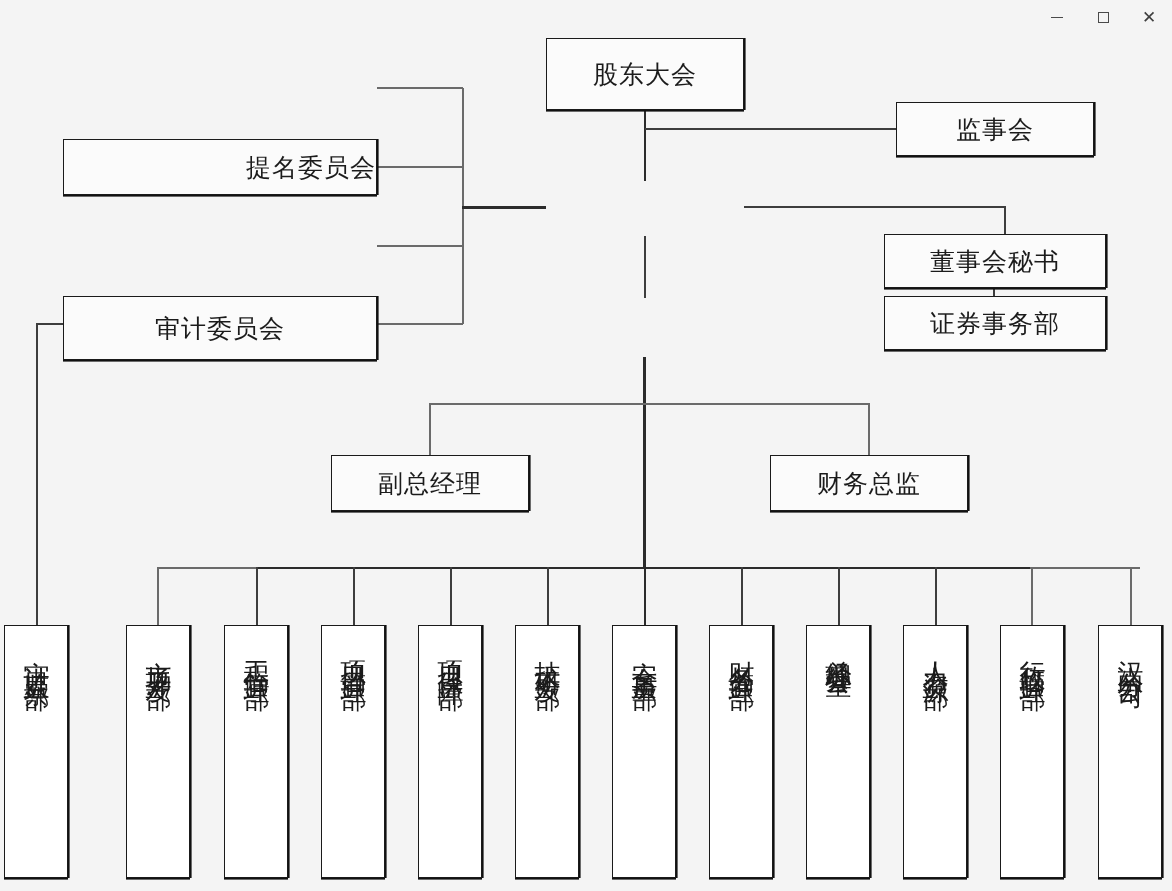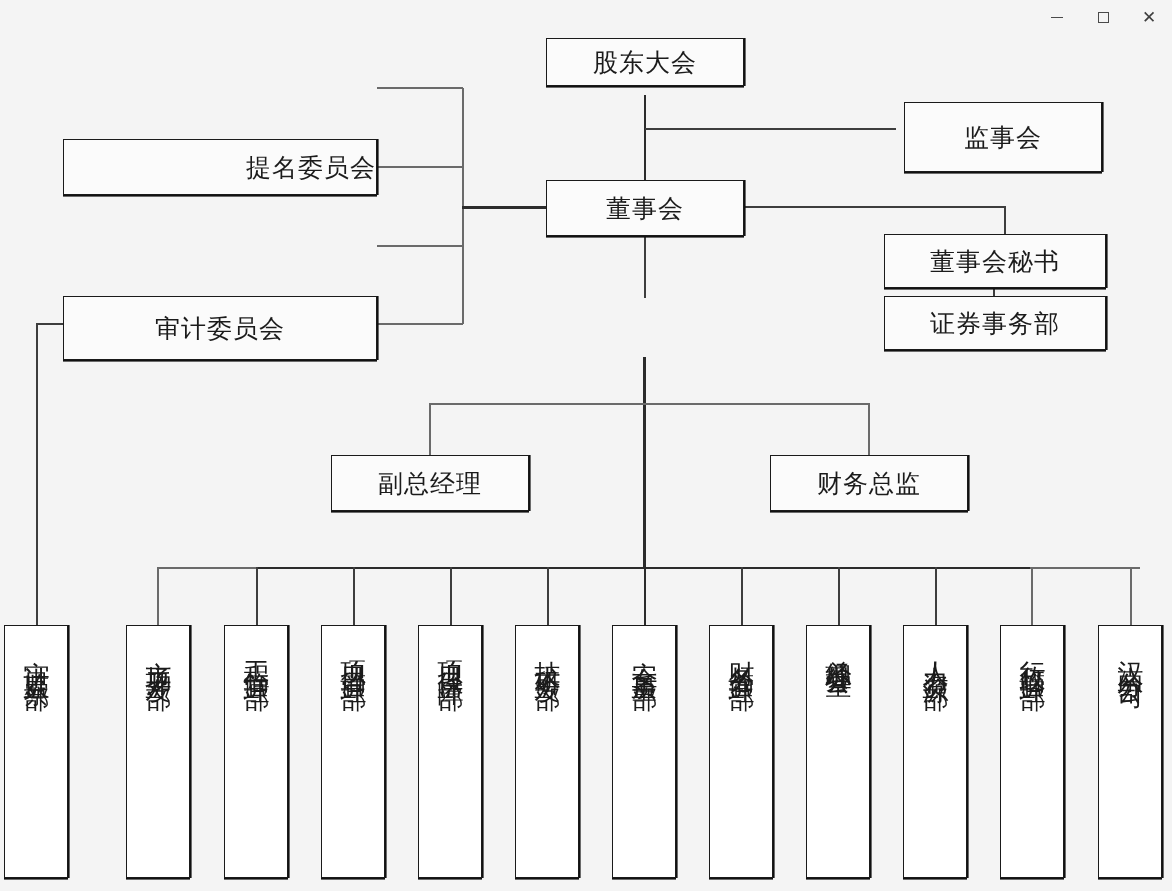--- a/index.html
+++ b/index.html
@@ -169,28 +169,25 @@
   <div class="ln med" style="left:37px; top:323px; width:28px; height:1.5px;"></div>
   <div class="ln med" style="left:36px; top:323px; width:1.5px; height:302px;"></div>
 
   <div class="node" style="left:63px; top:139px; width:314px; height:56px;justify-content:flex-end;">
     <span class="lbl">提名委员会</span>
   </div>
   <div class="node" style="left:63px; top:296px; width:314px; height:64px;">
     <span class="lbl">审计委员会</span>
   </div>
 
-  <div class="node" style="left:546px; top:38px; width:198px; height:48px;">
+  <div class="node" style="left:546px; top:38px; width:198px; height:72px;">
     <span class="lbl">股东大会</span>
   </div>
-  <div class="node" style="left:896px; top:102px; width:198px; height:70px;margin-left:8px;">
+  <div class="node" style="left:896px; top:102px; width:198px; height:54px;">
     <span class="lbl">监事会</span>
-  </div>
-  <div class="node" style="left:546px; top:180px; width:198px; height:56px;">
-    <span class="lbl">董事会</span>
   </div>
   <div class="node" style="left:884px; top:234px; width:222px; height:54px;">
     <span class="lbl">董事会秘书</span>
   </div>
   <div class="node" style="left:884px; top:296px; width:222px; height:54px;">
     <span class="lbl">证券事务部</span>
   </div>
 
   <div class="node" style="left:331px; top:455px; width:198px; height:56px;">
     <span class="lbl">副总经理</span>

